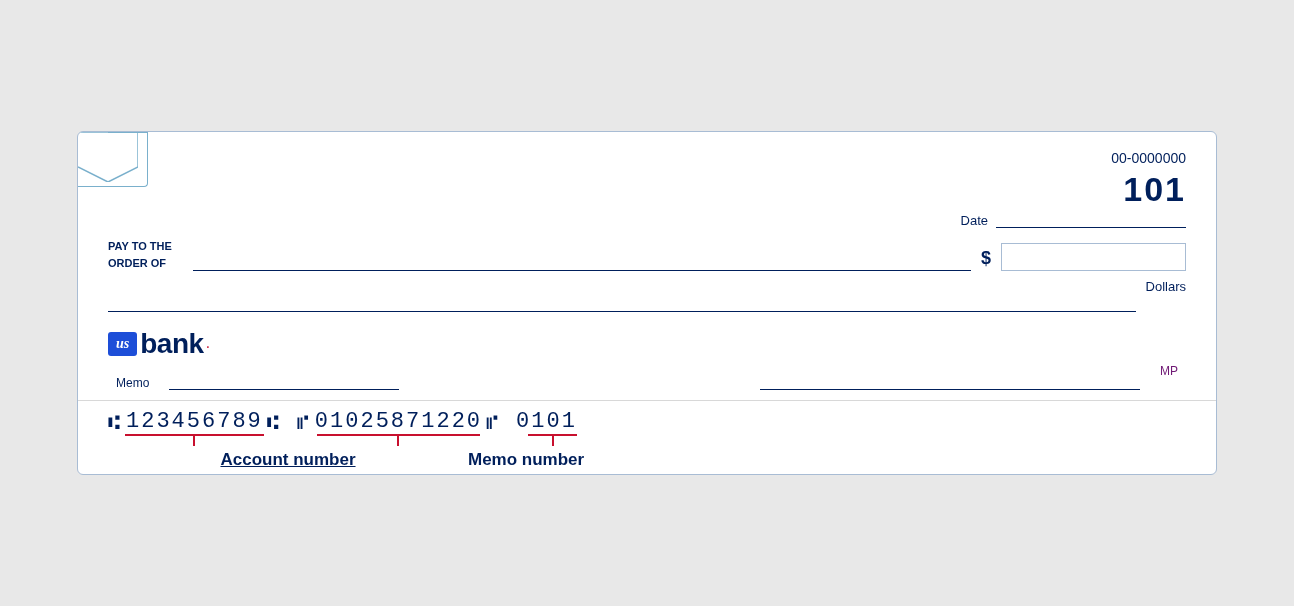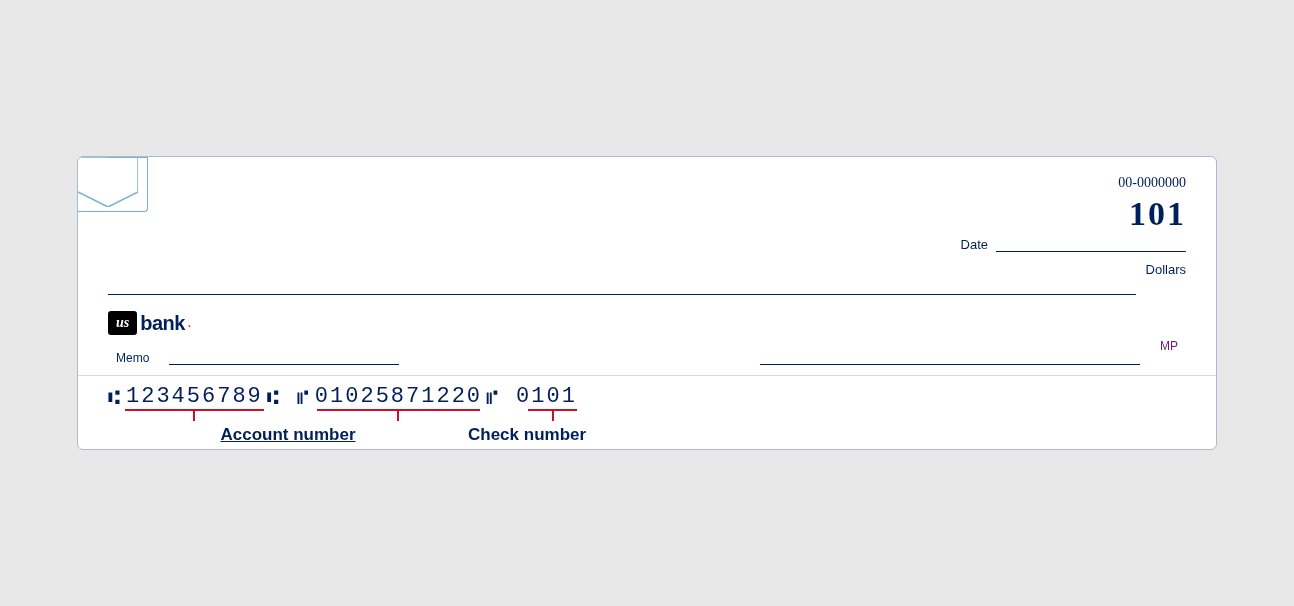--- a/index.html
+++ b/index.html
@@ -34,46 +34,53 @@
 
     <div style="position:absolute; top:0; left:0; width:70px; height:55px; border-right:1.5px solid #7ab0cc; border-bottom:1.5px solid #7ab0cc; border-bottom-right-radius:4px;">
       <div style="position:absolute; top:0; left:30px; width:40px; height:0; border-top:1.5px solid #7ab0cc;"></div>
 
       <svg width="60" height="50" style="position:absolute;top:0;left:0;">
         <polyline points="0,0 60,0 60,35 30,50 0,35" fill="none" stroke="#7ab0cc" stroke-width="1.5"></polyline>
       </svg>
     </div>
 
     <div style="display:flex; justify-content:flex-end; align-items:flex-start; padding-top:18px; padding-bottom:4px;">
-      <div style="display:flex; flex-direction:column; align-items:flex-end; gap:4px;font-family:Liberation Serif, serif;">
+      <div style="display:flex; flex-direction:column; align-items:flex-end; gap:4px;">
         <span style="color:#001f5b; font-size:14px;">00-0000000</span>
         <span style="color:#001f5b; font-size:34px; font-weight:bold; letter-spacing:2px;">101</span>
       </div>
     </div>
   </div>
 
   <div style="display:flex; justify-content:flex-end; padding:0 30px; margin-bottom:10px;">
     <div style="display:flex; gap:8px;">
       <span style="color:#001f5b; font-size:13px;">Date</span>
       <div style="width:190px; border-bottom:1.5px solid #001f5b;"></div>
     </div>
   </div>
 
+  <div style="display:flex; align-items:flex-end; padding:0 30px; margin-bottom:8px; gap:10px;">
+    <div style="color:#001f5b; font-size:11px; font-weight:bold; line-height:1.5; white-space:pre; min-width:75px;">PAY TO THE
+ORDER OF</div>
+    <div style="flex:1; border-bottom:1.5px solid #001f5b; height:22px;"></div>
+    <span style="color:#001f5b; font-size:18px; font-weight:bold; margin-bottom:2px;">$</span>
+    <div style="width:185px; height:28px; border:1.5px solid #a8bcd4;"></div>
+  </div>
 
   <div style="display:flex; align-items:flex-end; padding:0 30px; margin-bottom:16px;">
     <div style="flex:1; border-bottom:1.5px solid #001f5b; height:22px;"></div>
     <span style="color:#001f5b; font-size:13px; margin-left:10px; margin-bottom:18px;">Dollars</span>
   </div>
 
   <div style="padding:0 30px; margin-bottom:4px;">
     <div style="display:flex; align-items:center; gap:3px;">
-      <div style="background:#000000; color:#fff; font-size:14px; font-weight:bold; padding:5px 8px; border-radius:3px; font-style:italic; font-family:'Times New Roman',serif; line-height:1;">
+      <div style="background:#1d4ed8; color:#fff; font-size:14px; font-weight:bold; padding:5px 8px; border-radius:3px; font-style:italic; font-family:'Times New Roman',serif; line-height:1;">
         <span>us</span>
       </div>
-      <span style="color:#001f5b; font-size:20px; font-weight:bold; letter-spacing:-0.5px; font-family:Arial,Helvetica,sans-serif;">bank</span>
+      <span style="color:#001f5b; font-size:28px; font-weight:bold; letter-spacing:-0.5px; font-family:Arial,Helvetica,sans-serif;">bank</span>
         <span style="color:#c8102e; font-size:10px; font-weight:bold; vertical-align:super;">.</span>
     </div>
   </div>
 
   <div style="display:flex; align-items:flex-end; padding:0 38px; margin-bottom:10px; gap:20px;">
     <span style="color:#001f5b; font-size:12px;">Memo</span>
     <div style="width:230px; border-bottom:1.5px solid #001f5b; height:18px;"></div>
     <div style="flex:1;"></div>
     <div style="width:380px; border-bottom:1.5px solid #001f5b; height:18px;"></div>
     <span style="color:#701a75; font-size:12px; margin-bottom:12px;">MP</span>
@@ -113,17 +120,17 @@
         </div>
         <div style="display:flex; flex-direction:column; align-items:center; width:80%;">
           <div style="width:100%; height:2px; background:#c8102e;"></div>
           <div style="width:2px; height:10px; background:#c8102e;"></div>
         </div>
       </div>
     </div>
 
     <div style="display:flex; align-items:flex-start; gap:0; margin-top:4px;">
       <div style="width:360px; text-align:center; color:#001f5b; font-size:17px; font-weight:bold;text-decoration:underline;">Account number</div>
-      <div style="text-align:center; color:#001f5b; font-size:17px; font-weight:bold;">Check number</div>
+      <div style="text-align:center; color:#001f5b; font-size:17px; font-weight:bold;">Memo number</div>
     </div>
   </div>
 
 </div>
 
 </body></html>

